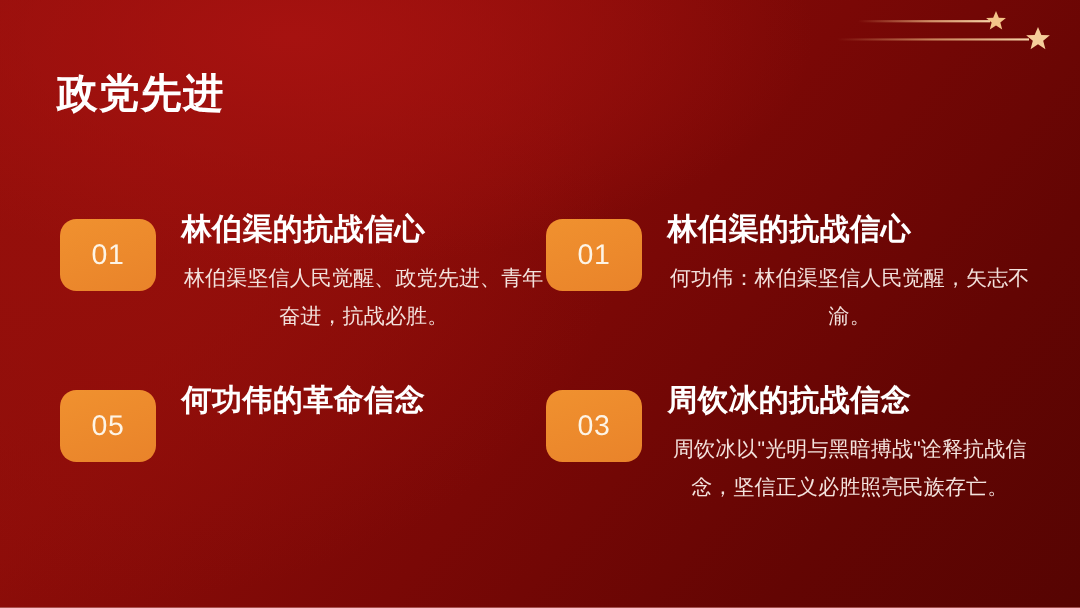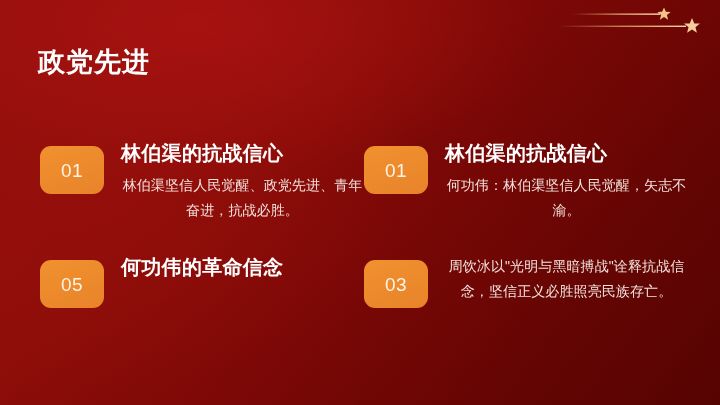--- a/index.html
+++ b/index.html
@@ -177,18 +177,19 @@
       <div class="card-body">
         <div class="card-title">何功伟的革命信念</div>
       </div>
     </div>
 
     <div class="card">
       <div class="card-badge">
         <span class="card-badge-num">03</span>
       </div>
       <div class="card-body">
+        <div class="card-title">周饮冰的抗战信念</div>
         <p class="card-desc">周饮冰以"光明与黑暗搏战"诠释抗战信念，坚信正义必胜照亮民族存亡。</p>
       </div>
     </div>
 
   </div>
 </div>
 
 </body></html>

